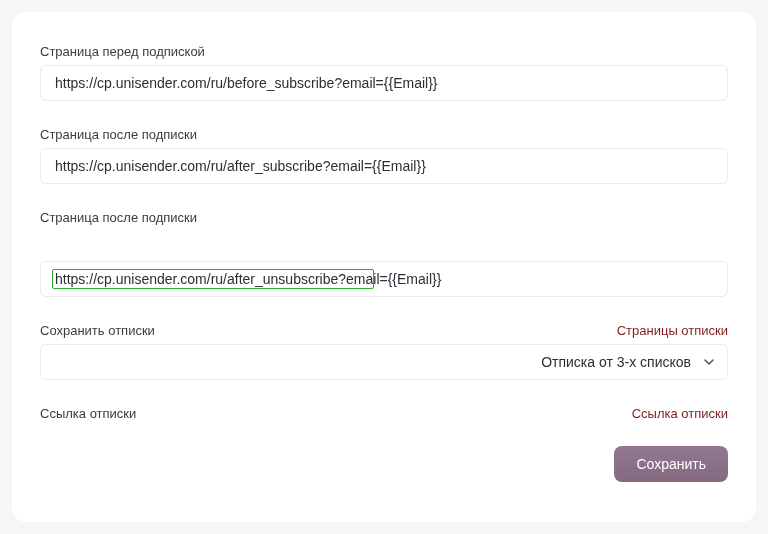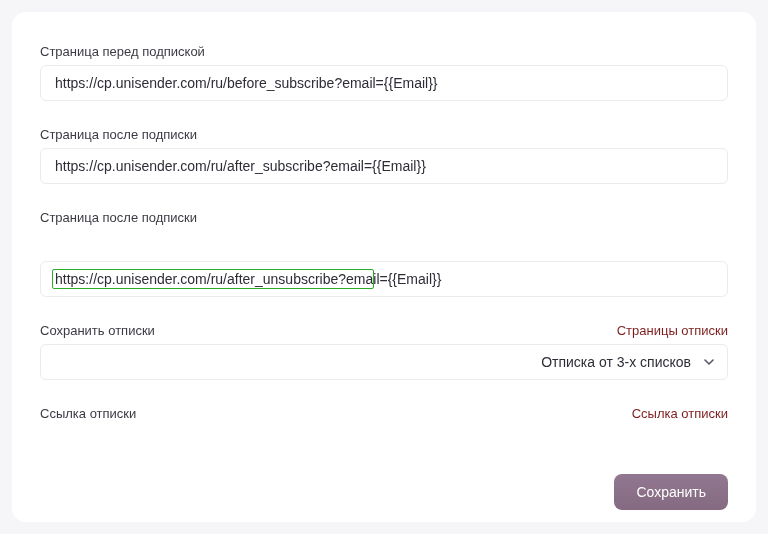--- a/index.html
+++ b/index.html
@@ -72,21 +72,21 @@
     top: 50%;
     transform: translateY(-50%);
     height: 20px;
     border: 1px solid #2aad2a;
     border-radius: 2px;
     pointer-events: none;
   }
   .footer-row {
     position: absolute;
     right: 28px;
-    bottom: 12px;
+    bottom: 40px;
   }
   .save-btn {
     background: #8c6f86;
     background: linear-gradient(#927790, #846a81);
     border: none;
     border-radius: 8px;
     color: #fff;
     font-size: 14px;
     padding: 10px 22px;
     cursor: pointer;

